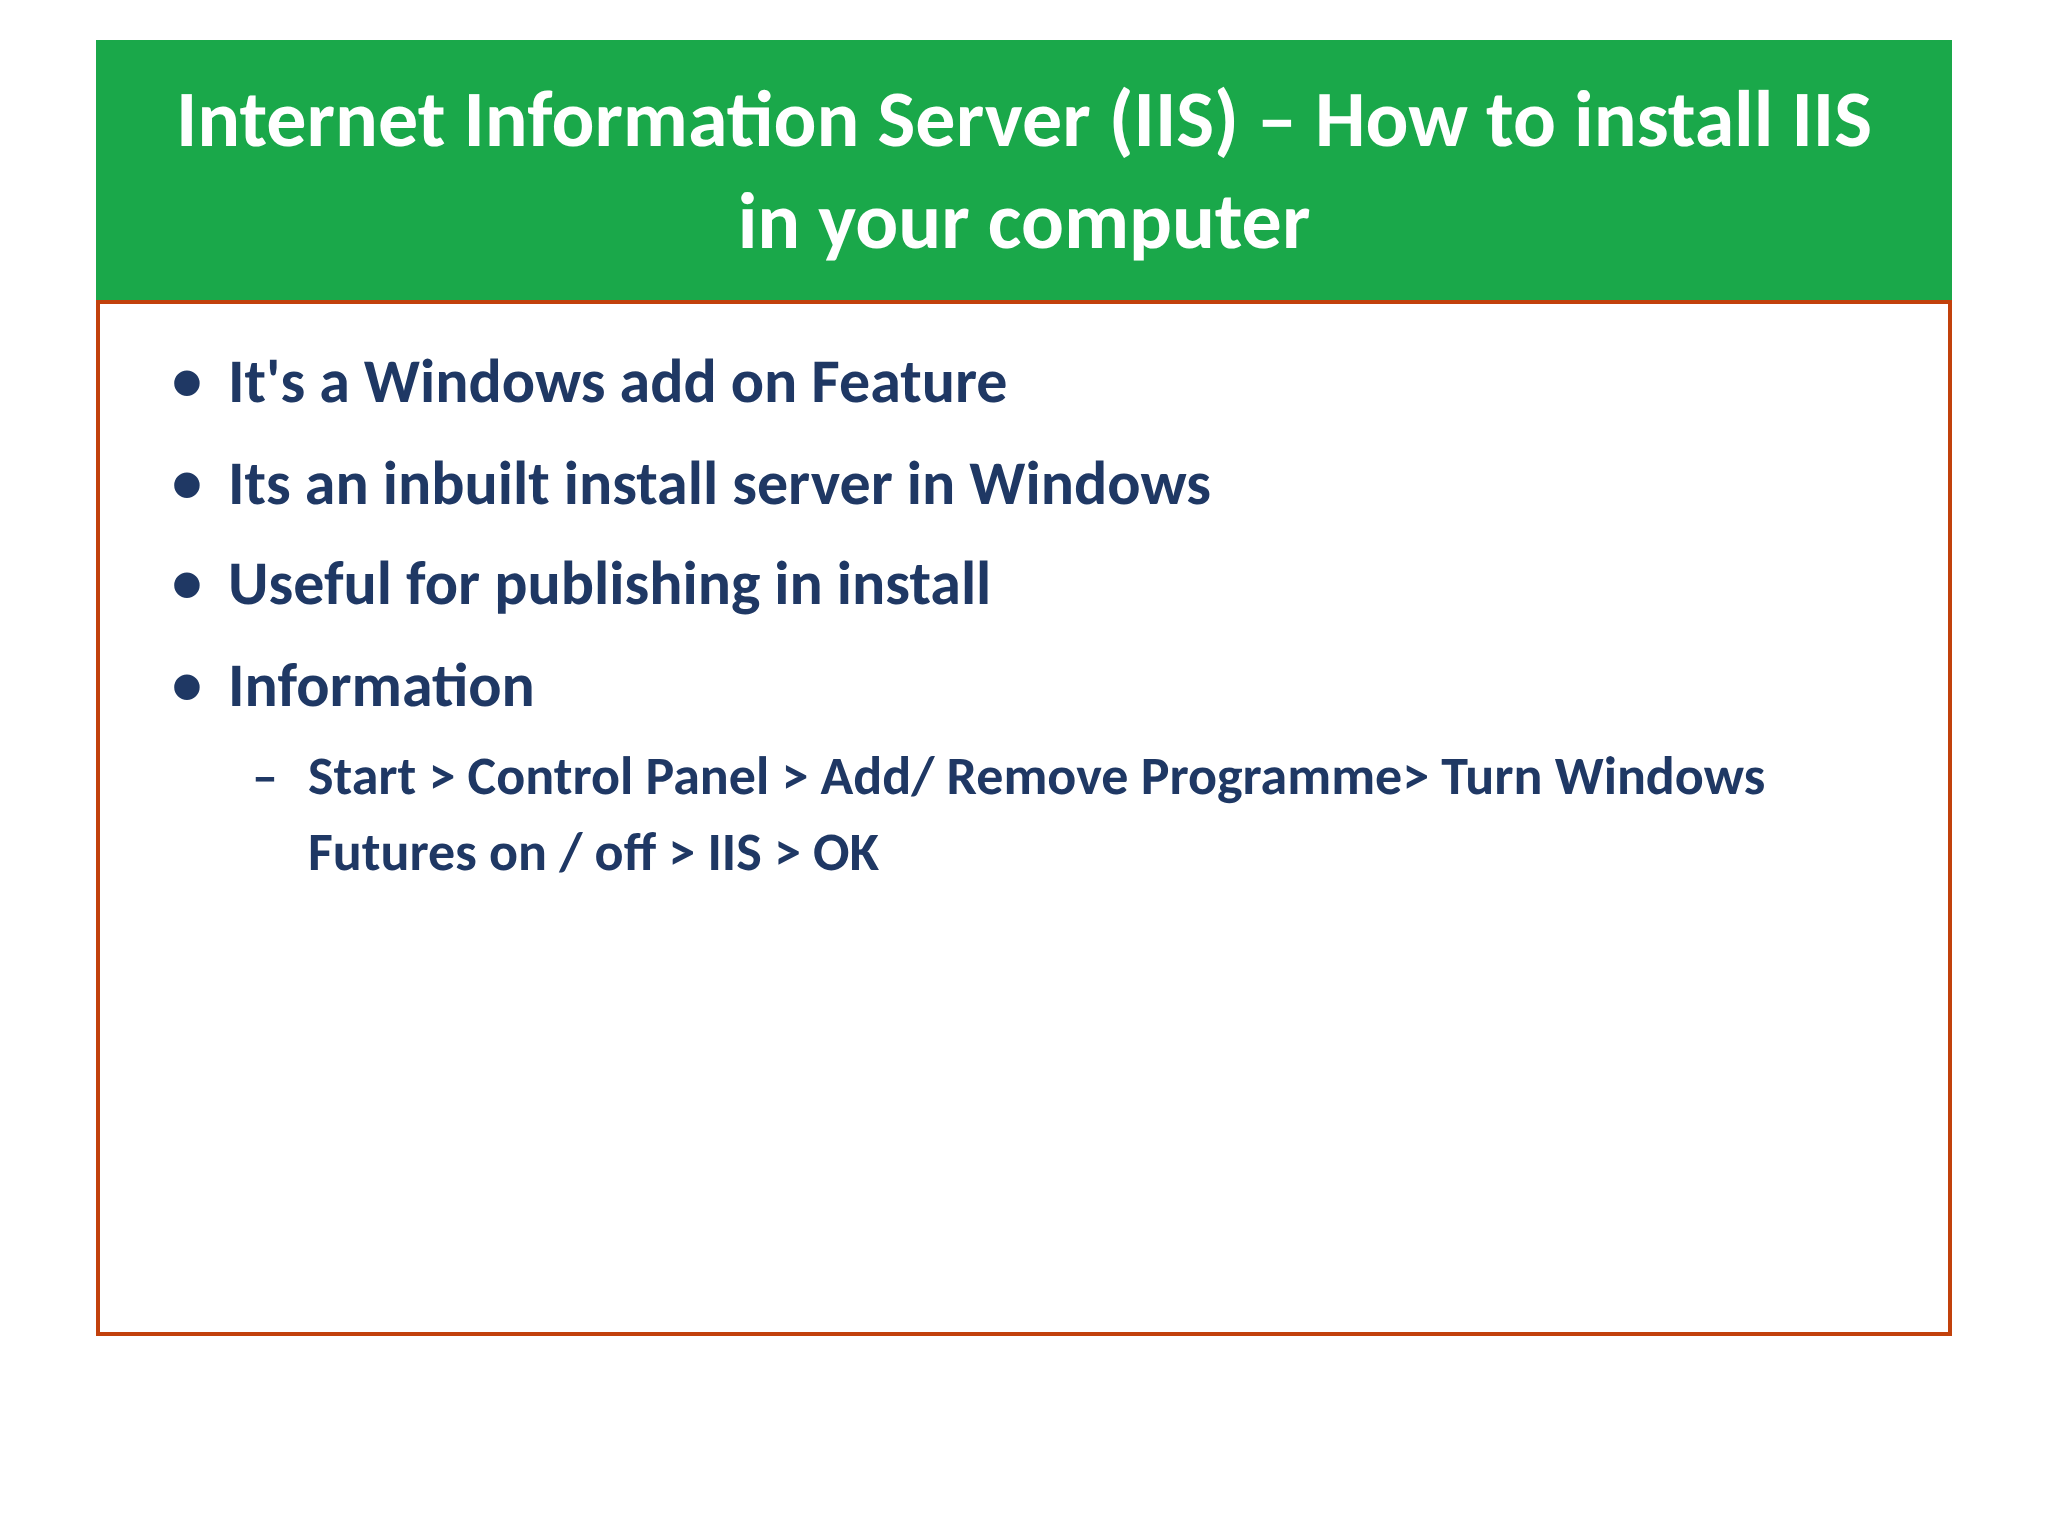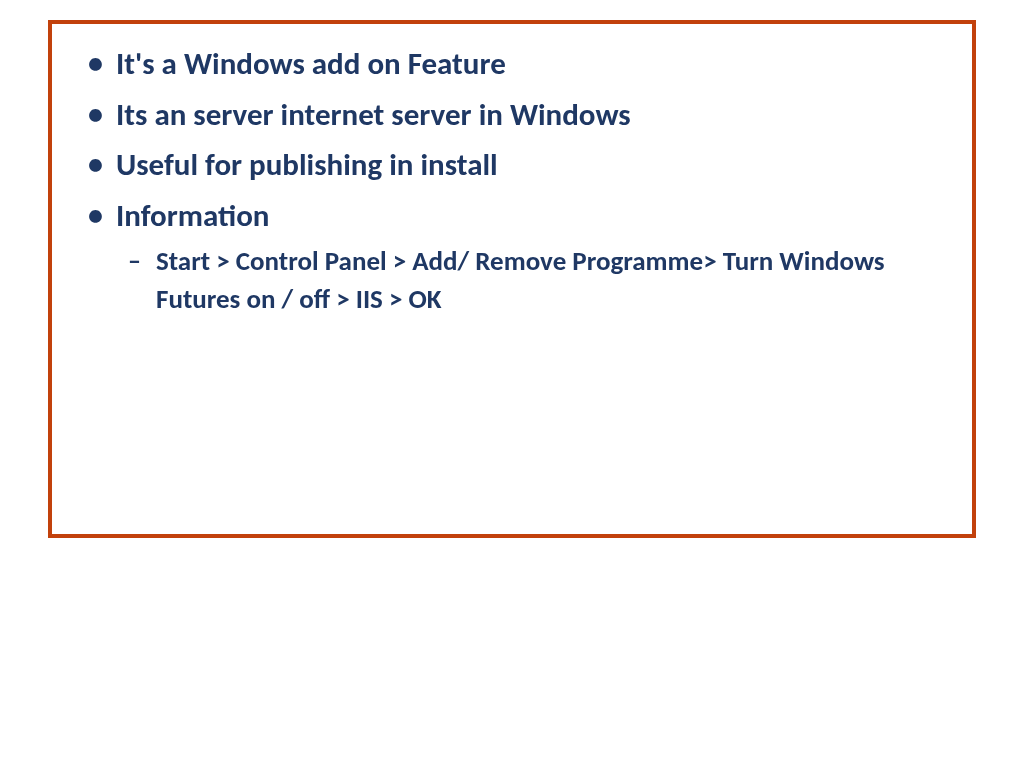--- a/index.html
+++ b/index.html
@@ -22,21 +22,21 @@
     .title-bar {
       background: #1aa84a;
       color: #ffffff;
       font-size: 40px;
       font-weight: bold;
       text-align: center;
       padding: 14px 20px;
       line-height: 1.28;
     }
     .content-box {
-      border: 4px solid #c2410c;
+      border: 2px solid #c2410c;
       padding: 16px 28px 24px 28px;
       height: 518px;
     }
     .bullet-list {
       list-style: none;
     }
     .bullet-item {
       color: #1f3864;
       font-size: 31px;
       font-weight: bold;
@@ -72,24 +72,25 @@
       left: 48px;
       top: 0;
       color: #1f3864;
       font-size: 26px;
     }
   </style>
 </head>
 <body>
 
 <div class="slide">
+  <div class="title-bar">Internet Information Server (IIS) – How to install IIS in your computer</div>
   <div class="content-box">
     <ul class="bullet-list">
       <li class="bullet-item">It's a Windows add on Feature</li>
-      <li class="bullet-item">Its an server internet server in Windows</li>
+      <li class="bullet-item">Its an inbuilt install server in Windows</li>
       <li class="bullet-item">Useful for publishing in install</li>
       <li class="bullet-item">Information</li>
     </ul>
     <ul class="sub-list">
       <li class="sub-item">Start &gt; Control Panel &gt; Add/ Remove Programme&gt; Turn Windows Futures on / off &gt; IIS &gt; OK</li>
     </ul>
   </div>
 </div>
 
 </body></html>

